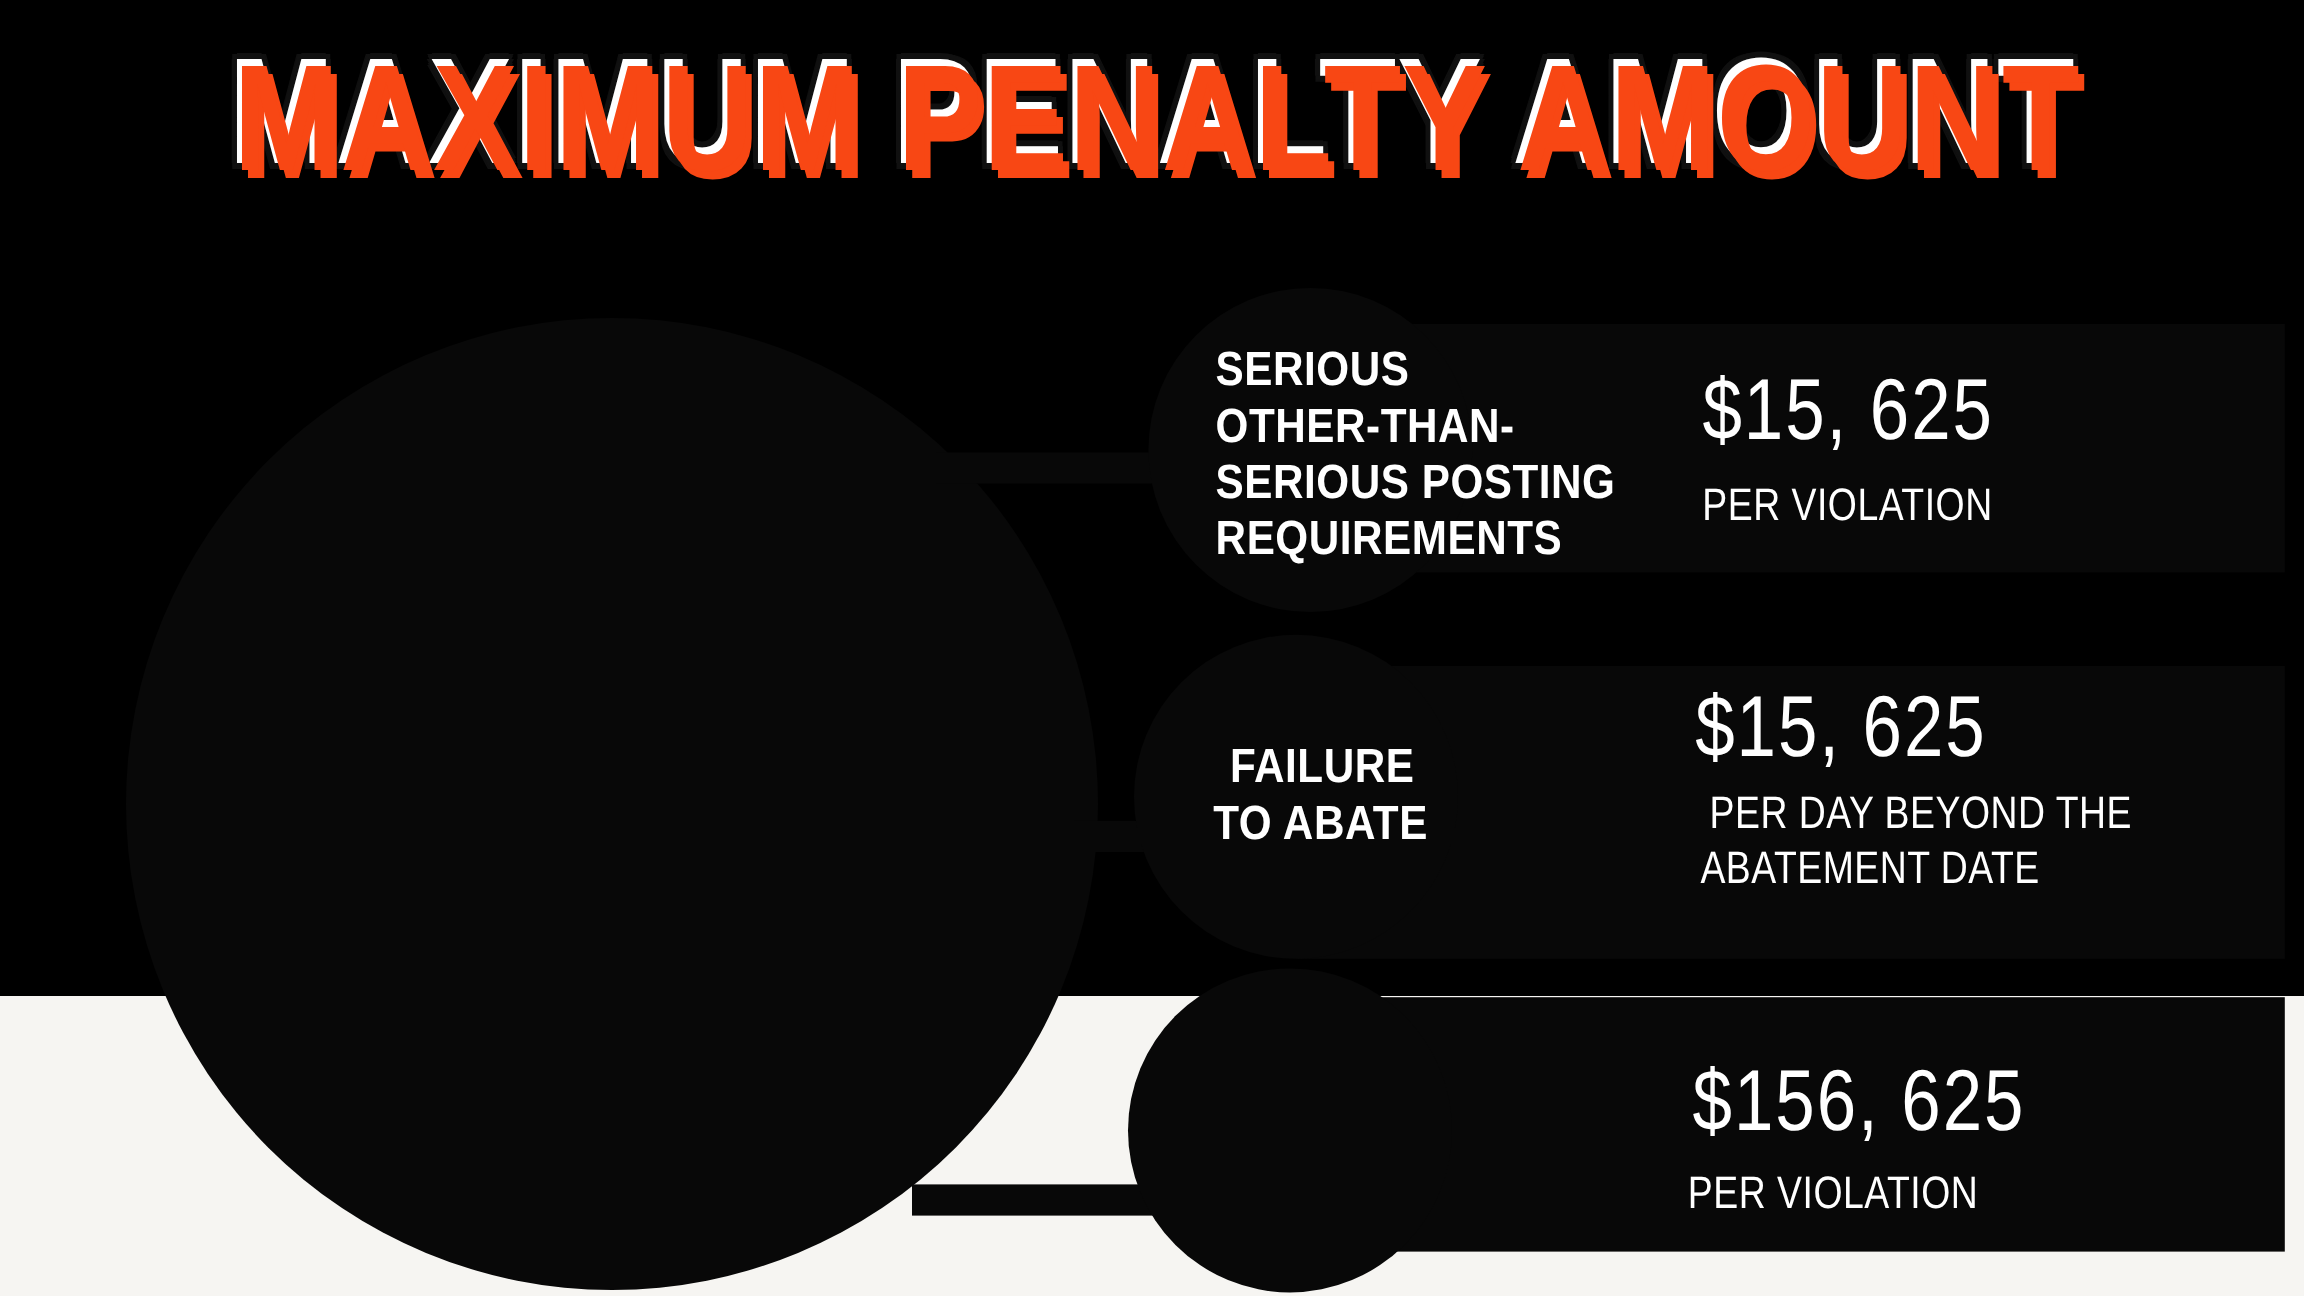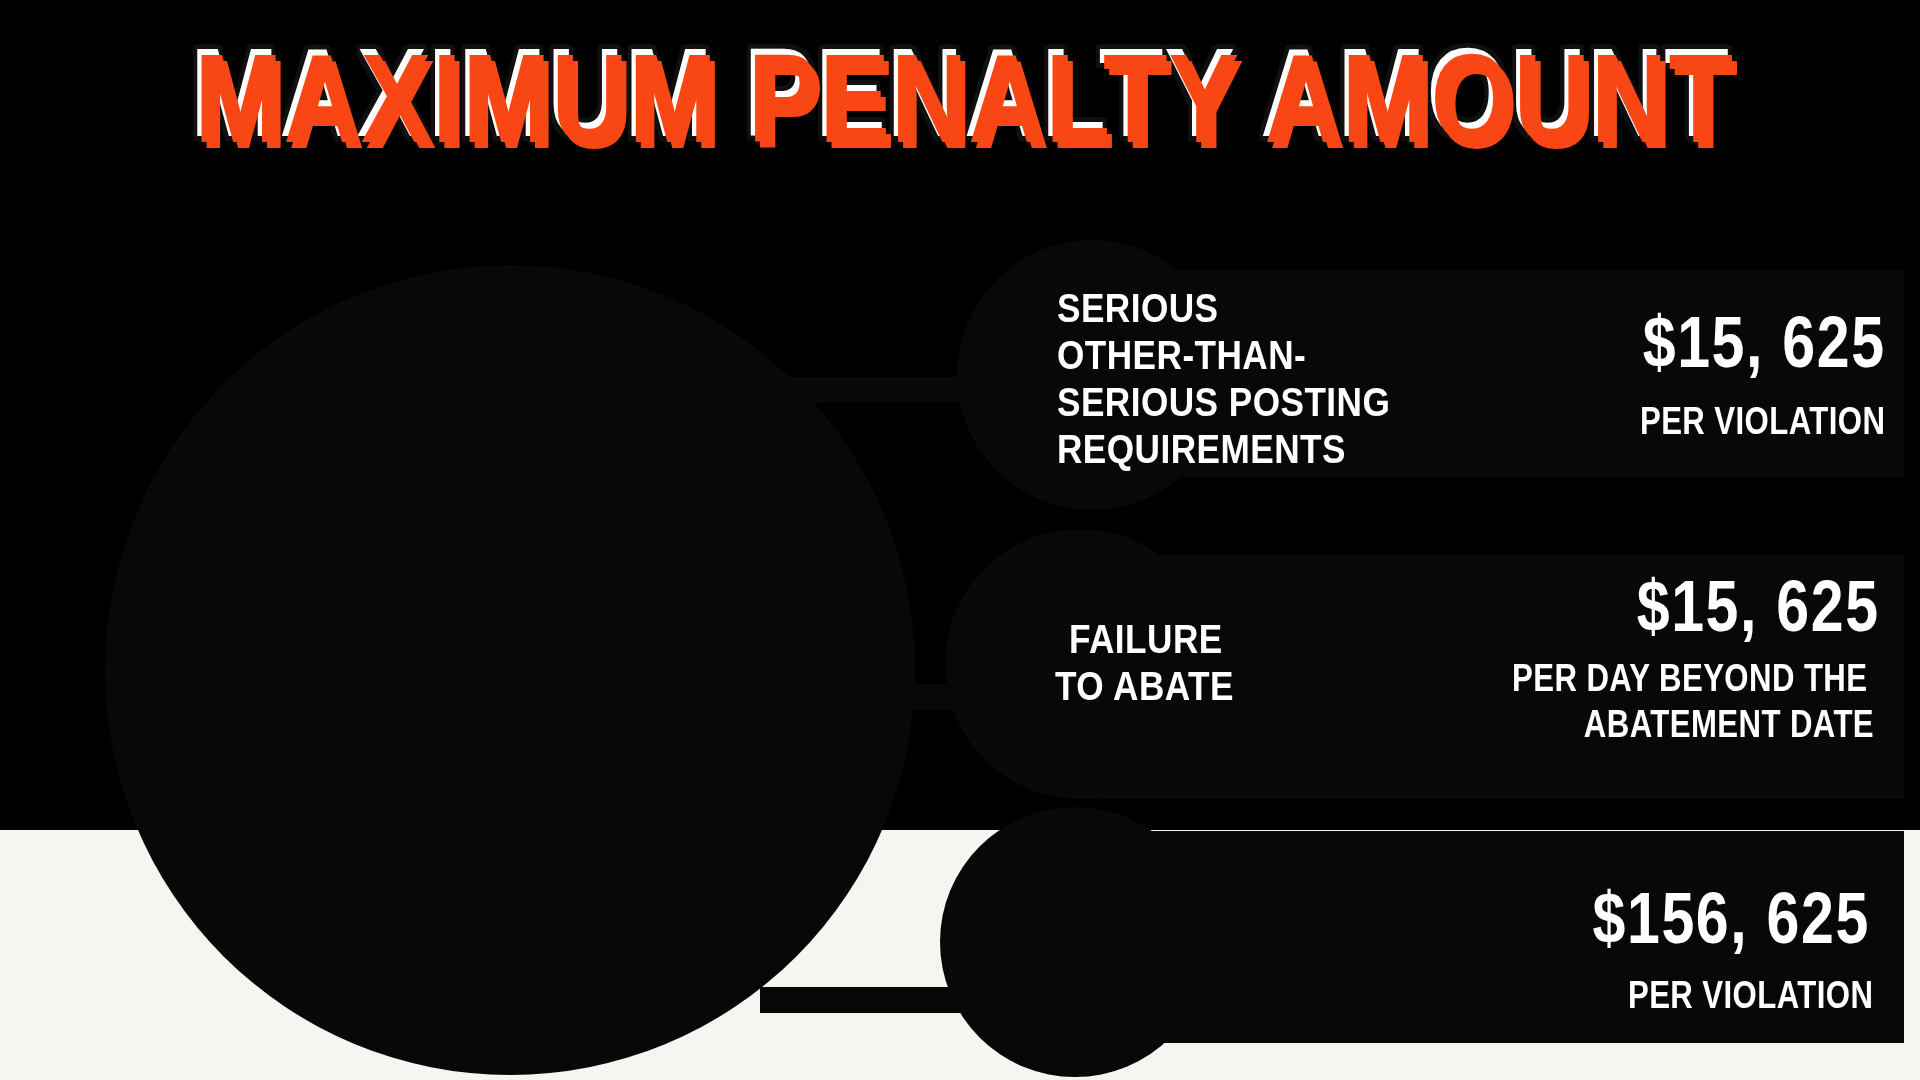--- a/index.html
+++ b/index.html
@@ -47,29 +47,28 @@
   .bar{position:absolute;background:#080808;}
   .bar-1{left:1090px;top:270px;width:814px;height:207px;}
   .bar-2{left:1080px;top:555px;width:824px;height:244px;}
   .bar-3{left:1075px;top:831px;width:829px;height:212px;}
 
   
   .row-label{
     position:absolute;color:#ffffff;font-weight:bold;
     font-size:40px;line-height:47px;letter-spacing:0.5px;
     white-space:nowrap;
-    margin-left:44px;
   }
   .row-label .cond{display:inline-block;transform:scaleX(0.88);transform-origin:left center;}
   .label-1{left:1013px;top:285px;}
   .label-2{left:1011px;top:616px;text-align:center;}
   .label-3{left:1014px;top:910px;}
 
   .amount-block{
-    position:absolute;width:520px;text-align:right;color:#ffffff;font-weight:bold;
+    position:absolute;width:520px;text-align:left;color:#ffffff;font-weight:normal;
     white-space:nowrap;
   }
   .amount-block .cond{display:inline-block;transform:scaleX(0.82);transform-origin:center center;}
   .amount-line{font-size:72px;line-height:72px;letter-spacing:2px;}
   .caption-line{font-size:38px;line-height:46px;letter-spacing:0.5px;}
   .amt-1{left:1392px;top:306px;}
   .amt-1 .caption-wrap{margin-top:20px;}
   .amt-2{left:1386px;top:570px;}
   .amt-2 .caption-wrap{margin-top:13px;}
   .amt-3{left:1380px;top:882px;}

